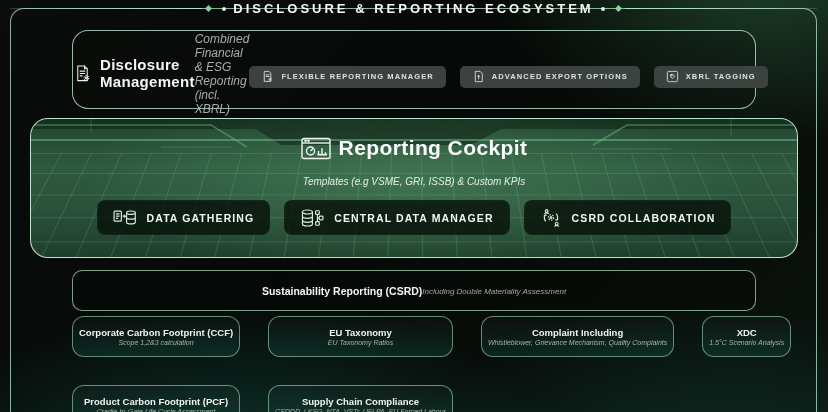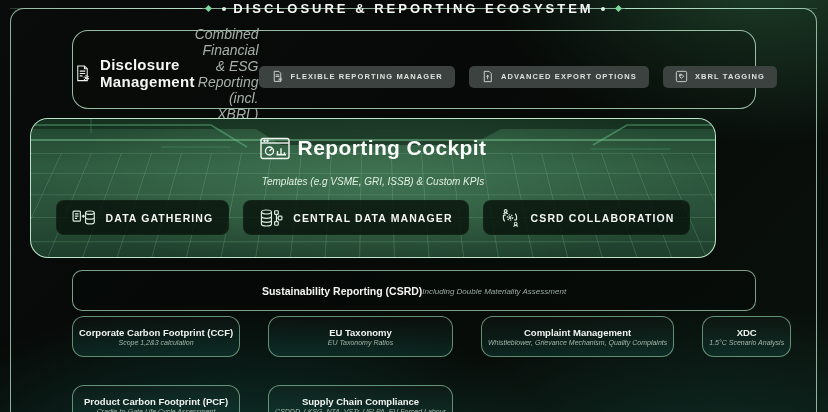--- a/index.html
+++ b/index.html
@@ -25,28 +25,28 @@
   .tdiamond{width:5px;height:5px;background:#7cd79c;transform:rotate(45deg);margin:0 4px;flex:none;}
   .tdot{width:4px;height:4px;border-radius:50%;background:#d9f2e2;margin:0 7px;flex:none;}
   .ptitle{font-size:13px;font-weight:700;letter-spacing:3px;color:#f4f7f4;white-space:nowrap;}
 
   
   .disclosure{position:absolute;left:72px;top:30px;width:684px;height:79px;
     border:1px solid rgba(190,232,205,.8);border-radius:16px;background:rgba(6,10,8,.25);
     display:flex;flex-direction:row;align-items:center;box-sizing:border-box;padding-top:7px;}
   .sec-head{display:flex;align-items:center;gap:8px;}
   .sec-title{font-size:15px;font-weight:700;letter-spacing:.3px;color:#f4f6f4;}
-  .sec-sub{font-size:14px;font-style:italic;color:#a6b0a9;margin-top:1px;text-align:right;}
+  .sec-sub{font-size:12px;font-style:italic;color:#a6b0a9;margin-top:1px;}
   .pill-row{display:flex;gap:14px;margin-top:7px;align-items:center;}
   .pill{display:flex;align-items:center;gap:7px;height:22px;padding:0 12px;border-radius:5px;
     background:#3c423f;cursor:pointer;}
   .pill span{font-size:7.5px;font-weight:700;letter-spacing:1.1px;color:#dde2de;white-space:nowrap;}
 
   
-  .cockpit{position:absolute;left:30px;top:118px;width:686px;height:140px;border-radius:18px;
+  .cockpit{position:absolute;left:30px;top:118px;width:768px;height:140px;border-radius:18px;
     border:1.5px solid rgba(196,238,211,.95);overflow:hidden;box-sizing:border-box;
     background:
       radial-gradient(480px 130px at 50% 45%, rgba(86,150,105,.45), transparent 70%),
       linear-gradient(180deg,#21452f 0%,#2e5a3f 35%,#2a513a 65%,#1e3e2b 100%);}
   .grid-floor{position:absolute;left:-60px;right:-60px;top:34px;height:210px;
     background-image:linear-gradient(rgba(150,225,178,.16) 1px,transparent 1px),
                      linear-gradient(90deg,rgba(150,225,178,.16) 1px,transparent 1px);
     background-size:30px 23px;transform:perspective(420px) rotateX(32deg);transform-origin:50% 0;}
   .circuit{position:absolute;left:0;top:0;}
   .cockpit-content{position:relative;z-index:2;display:flex;flex-direction:column;align-items:center;padding-top:17px;}
@@ -202,21 +202,21 @@
   <div class="modules">
     <div class="mod">
       <div class="mod-title">Corporate Carbon Footprint (CCF)</div>
       <div class="mod-sub">Scope 1,2&amp;3 calculation</div>
     </div>
     <div class="mod">
       <div class="mod-title">EU Taxonomy</div>
       <div class="mod-sub">EU Taxonomy Ratios</div>
     </div>
     <div class="mod">
-      <div class="mod-title">Complaint Management</div>
+      <div class="mod-title">Complaint Including</div>
       <div class="mod-sub">Whistleblower, Grievance Mechanism, Quality Complaints</div>
     </div>
     <div class="mod">
       <div class="mod-title">XDC</div>
       <div class="mod-sub">1.5°C Scenario Analysis</div>
     </div>
     <div class="mod">
       <div class="mod-title">Product Carbon Footprint (PCF)</div>
       <div class="mod-sub">Cradle-to-Gate Life Cycle Assessment</div>
     </div>

